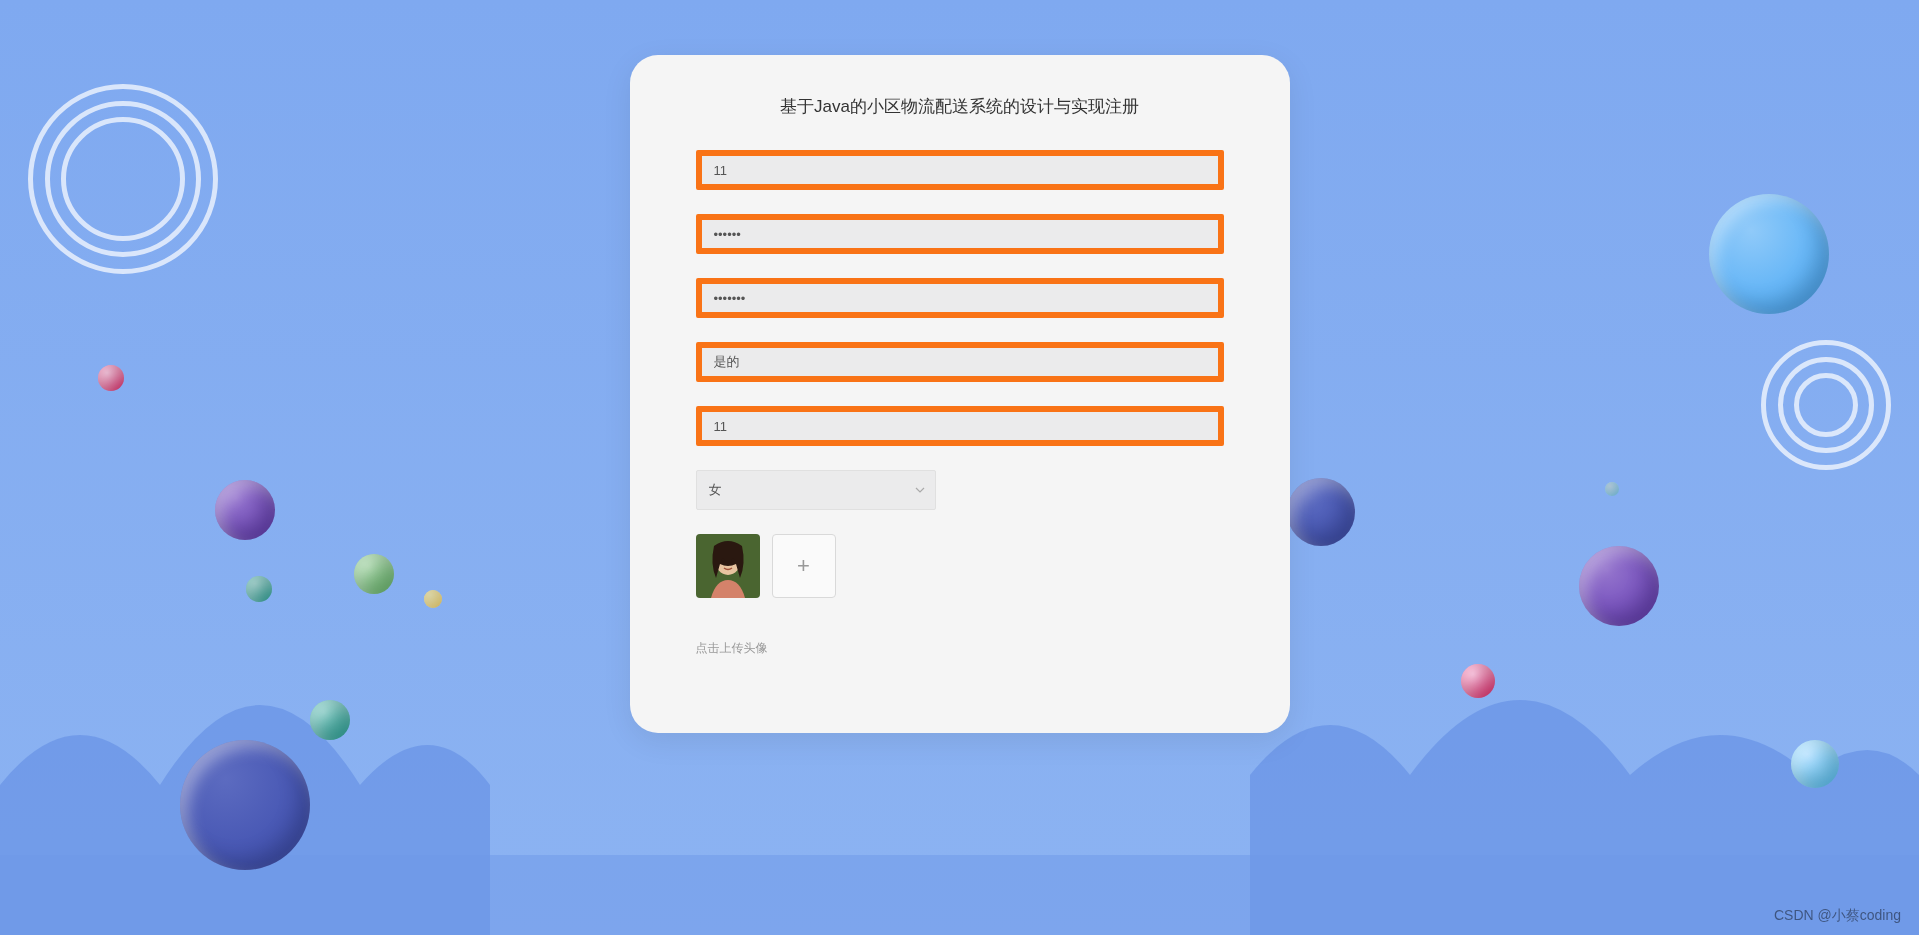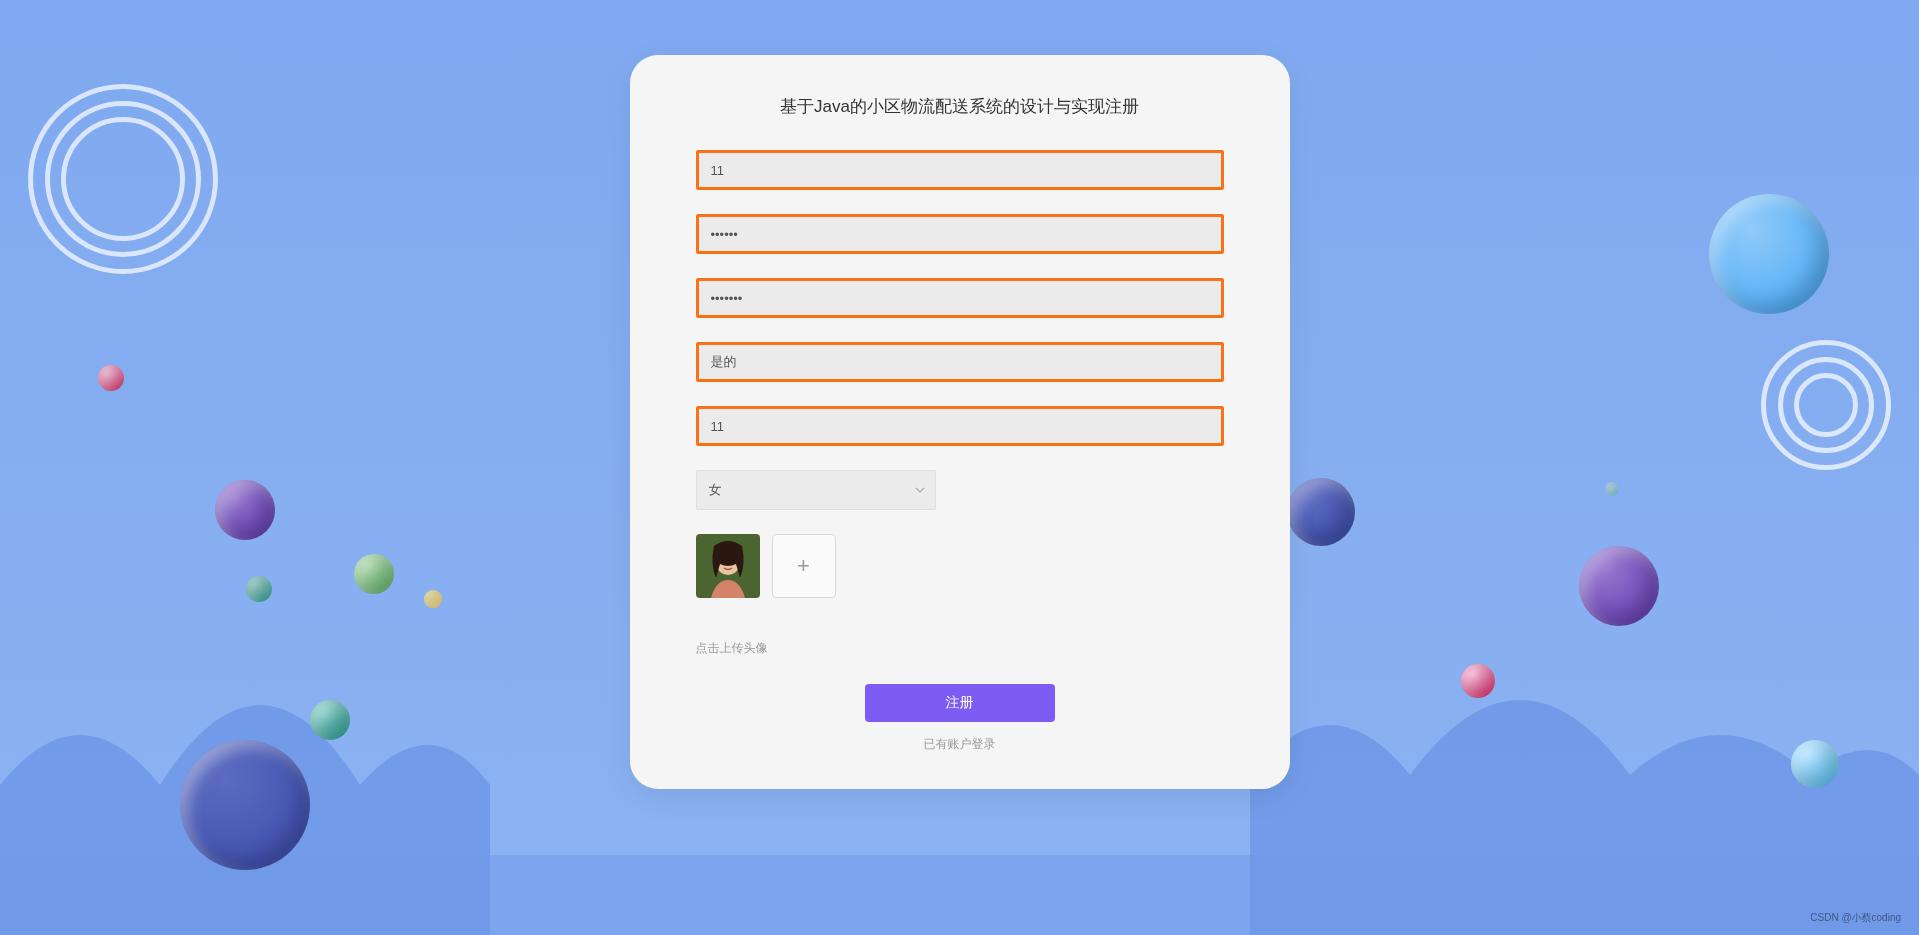--- a/index.html
+++ b/index.html
@@ -75,21 +75,21 @@
       font-size: 17px;
       color: #333;
       margin-bottom: 32px;
       font-weight: 400;
     }
 
     .form-input {
       width: 100%;
       height: 40px;
       background: #ebebec;
-      border: 3px solid #f97316;
+      border: 6px solid #f97316;
       border-radius: 2px;
       padding: 0 12px;
       font-size: 13px;
       color: #555;
       margin-bottom: 24px;
       outline: none;
     }
 
     .select-wrap {
       position: relative;
@@ -142,21 +142,21 @@
     }
     .plus-icon {
       color: #999;
       font-size: 22px;
       font-weight: 300;
     }
 
     .hint {
       font-size: 12px;
       color: #999;
-      margin-bottom: 27px;
+      margin-bottom: 40px;
     }
 
     .submit-row {
       text-align: center;
     }
     .submit-btn {
       width: 190px;
       height: 38px;
       background: #7c5cf2;
       color: #fff;
@@ -171,21 +171,21 @@
       font-size: 12px;
       color: #999;
       cursor: pointer;
     }
 
     .watermark {
       position: absolute;
       right: 18px;
       bottom: 10px;
       color: rgba(0,0,0,0.45);
-      font-size: 10px;
+      font-size: 14px;
     }
   </style>
 </head>
 <body>
 
 <div class="bg-circle-rings rings-left"></div>
 <div class="bg-circle-rings rings-right"></div>
 
 <svg class="mountains" viewBox="0 0 1919 360" preserveAspectRatio="none">
   <path d="M0,360 L0,210 Q80,110 160,210 Q260,50 360,210 Q430,130 490,210 L490,360 Z" fill="#6d98e8" opacity="0.85"></path>
@@ -237,19 +237,15 @@
         <path d="M28 34 Q32 37 36 34" stroke="#a0523a" stroke-width="1.5" fill="none"></path>
       </svg>
     </div>
     <div class="upload-box">
       <span class="plus-icon">+</span>
     </div>
   </div>
 
   <div class="hint">点击上传头像</div>
 
-  <div class="submit-row">
-    <button class="submit-btn">注册</button>
-    <a class="login-link">已有账户登录</a>
-  </div>
 </div>
 
 <div class="watermark">CSDN @小蔡coding</div>
 
 </body></html>

